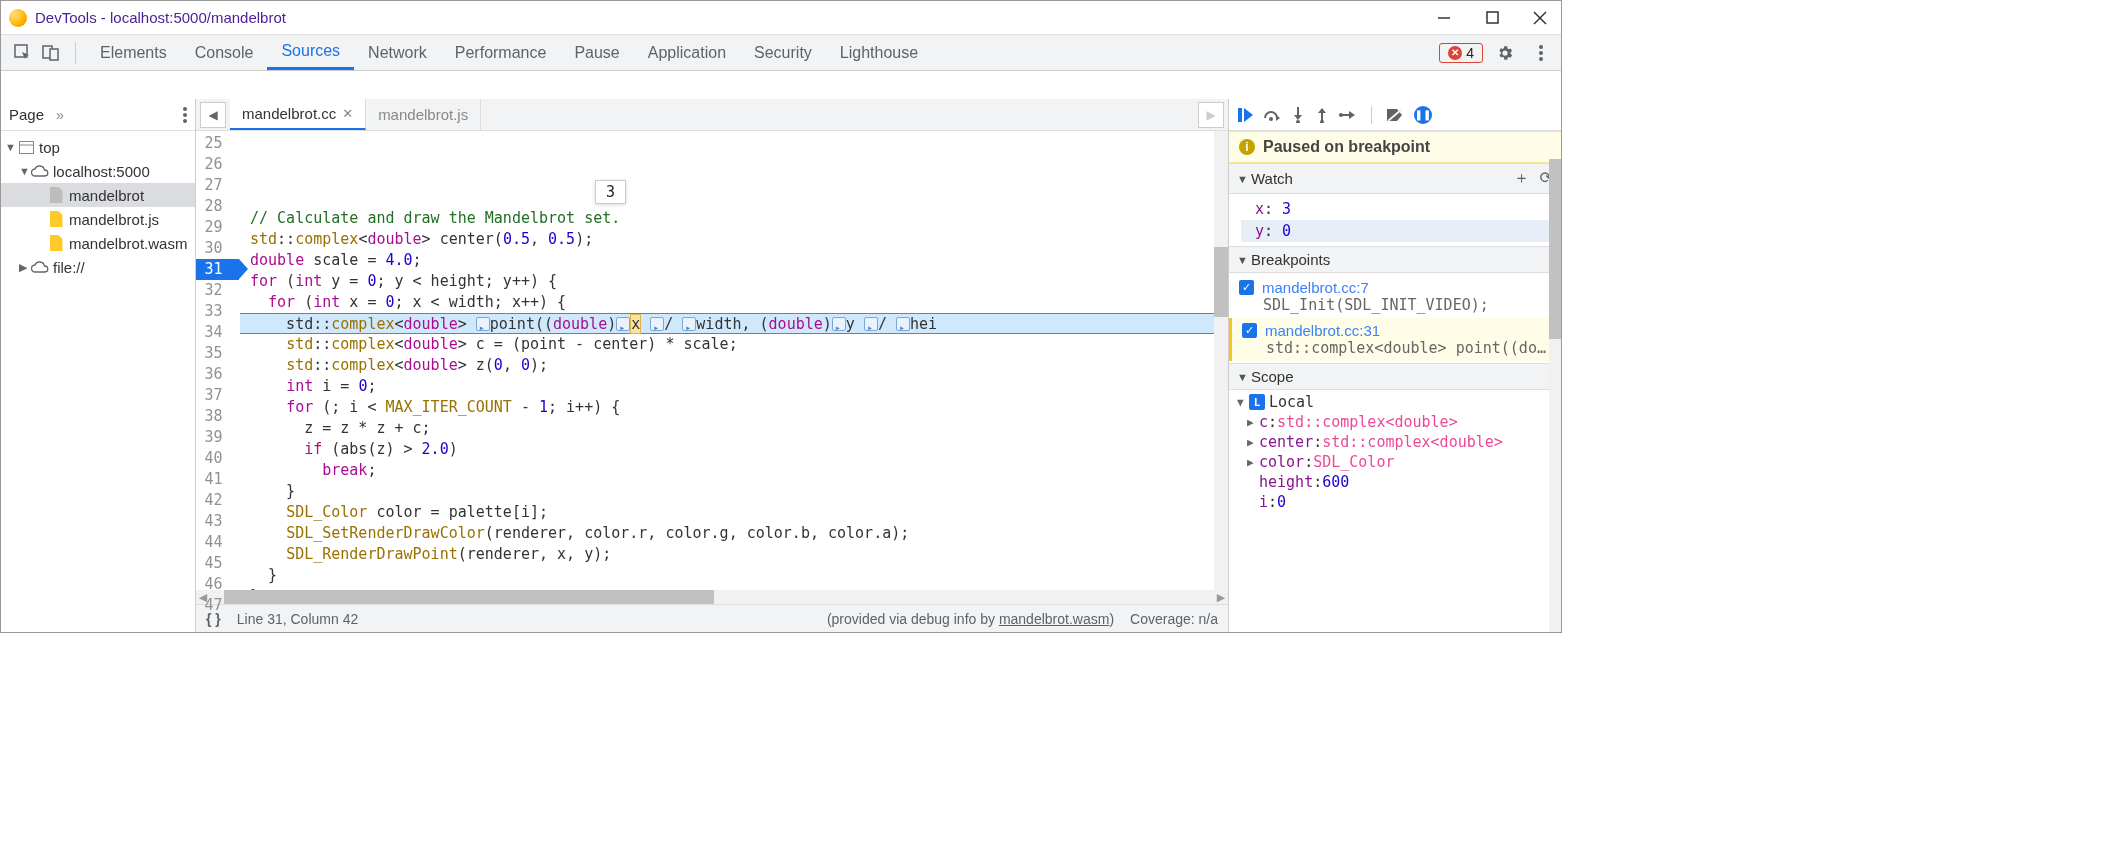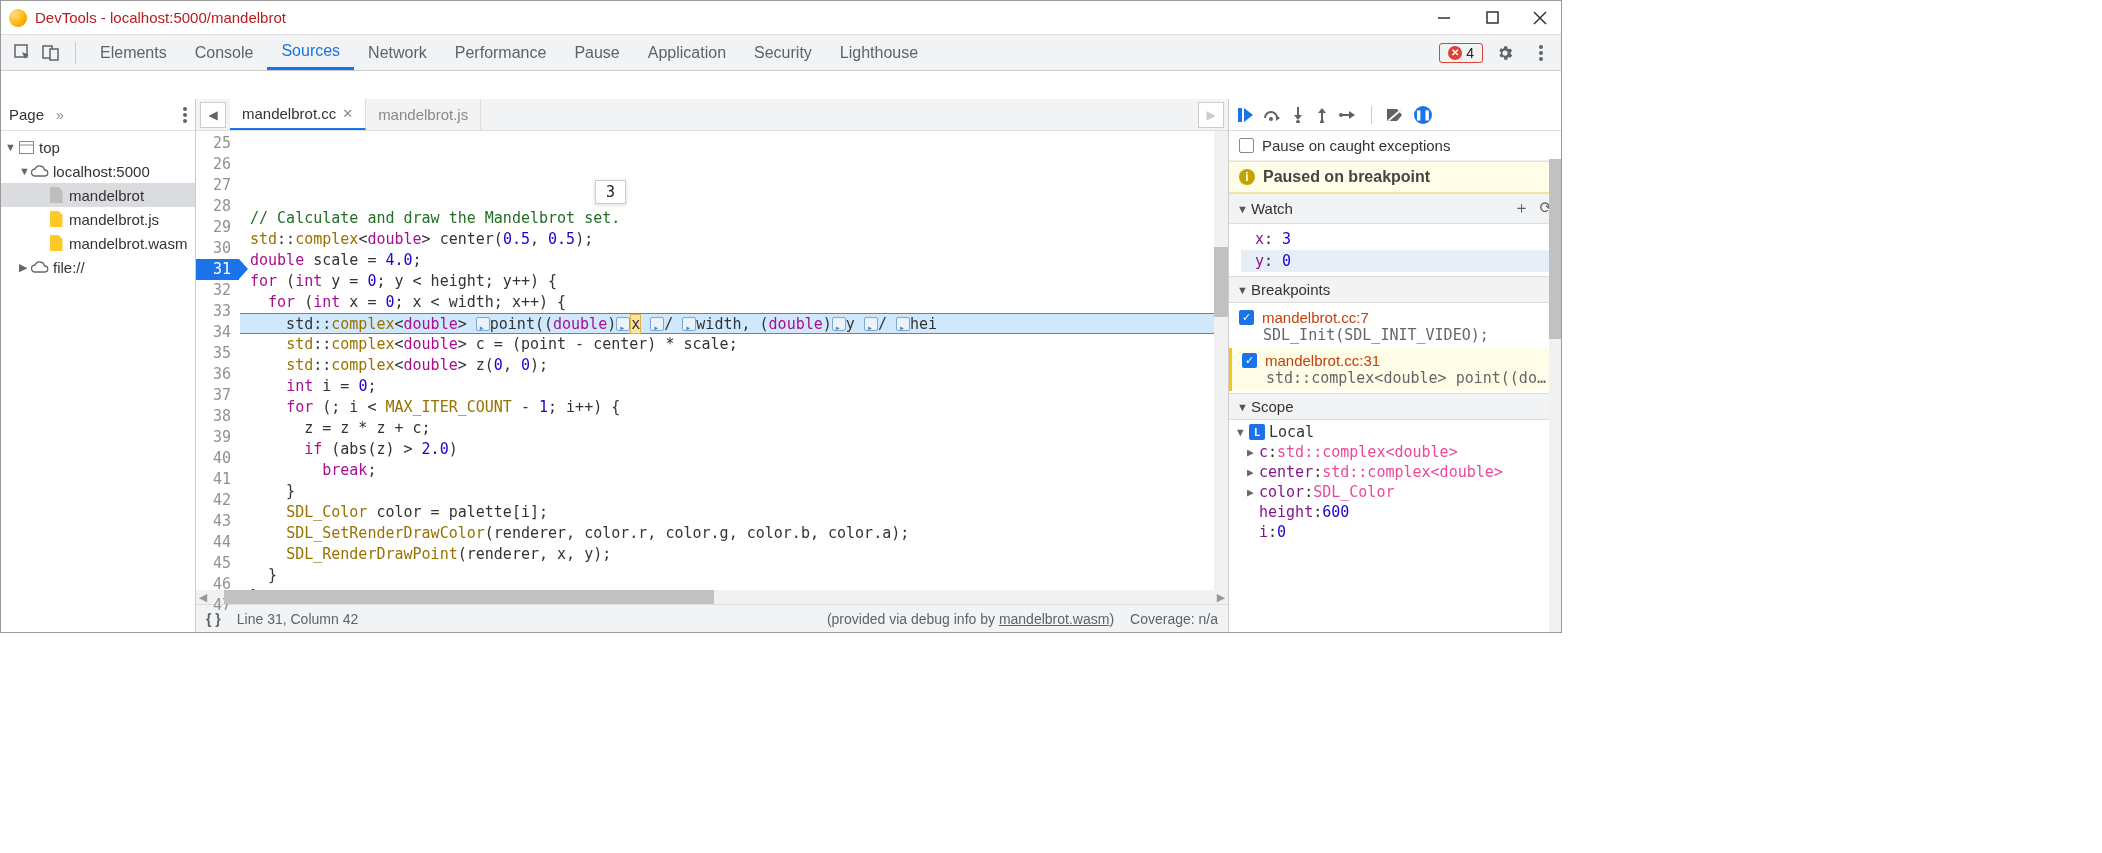--- a/index.html
+++ b/index.html
@@ -1,20 +1,20 @@
 <!DOCTYPE html>
 <html><head>
 <meta charset="utf-8">
 <style>
 * { margin: 0; padding: 0; box-sizing: border-box; }
 body { font-family: "Segoe UI", Arial, sans-serif; font-size: 16px; color: #333; background: #fff; overflow: hidden; }
 .window { width: 1562px; height: 633px; border: 1px solid #999; display: flex; flex-direction: column; background: #fff; }
 .titlebar { height: 34px; display: flex; align-items: center; padding: 0 8px; background: #fff; border-bottom: 1px solid #e0e0e0; }
 .titlebar .app-icon { width: 18px; height: 18px; border-radius: 50%; background: radial-gradient(circle at 30% 30%, #ffe082, #ffb300 60%, #f57c00); margin-right: 8px; }
-.titlebar .title { font-size: 15px; color: #b91c1c; }
+.titlebar .title { font-size: 15px; color: #4c1d95; }
 .titlebar .win-controls { margin-left: auto; display: flex; gap: 22px; }
 .titlebar .win-btn { width: 26px; height: 26px; display: flex; align-items: center; justify-content: center; cursor: default; }
 .toolbar { height: 36px; background: #f1f3f4; border-bottom: 1px solid #ccc; display: flex; align-items: center; padding: 0 6px 0 8px; }
 .toolbar .tb-icon { width: 28px; height: 28px; display: flex; align-items: center; justify-content: center; color: #5f6368; }
 .toolbar .divider { width: 1px; height: 22px; background: #ccc; margin: 0 10px; }
 .tabs { display: flex; height: 100%; align-items: center; }
 .tab { padding: 0 14px; height: 100%; display: flex; align-items: center; color: #5f6368; font-size: 16px; cursor: default; }
 .tab.active { color: #1a73e8; border-bottom: 3px solid #1a73e8; }
 .toolbar .right { margin-left: auto; display: flex; align-items: center; gap: 8px; }
 .err-badge { border: 1px solid #db4437; border-radius: 3px; padding: 1px 8px; display: flex; align-items: center; gap: 4px; font-size: 14px; color: #222; }
@@ -36,21 +36,21 @@
 
 .center-panel { flex: 1; display: flex; flex-direction: column; min-width: 0; border-right: 1px solid #ccc; }
 .file-tabs { height: 32px; border-bottom: 1px solid #ddd; display: flex; align-items: center; background: #f1f3f4; }
 .file-tabs .nav-btn { width: 26px; height: 26px; display: flex; align-items: center; justify-content: center; border: 1px solid #ccc; margin: 0 4px; background: #fff; font-size: 12px; color: #666; }
 .ftab { padding: 8px 12px; height: 100%; display: flex; align-items: center; gap: 6px; font-size: 15px; color: #333; border-right: 1px solid #ddd; }
 .ftab.active { background: #fff; border-bottom: 2px solid #1a73e8; color: #333; }
 .ftab .close { color: #888; font-size: 13px; }
 .ftab.inactive { color: #888; }
 .file-tabs .spacer { flex:1; }
 .editor-area { flex: 1; display: flex; min-height: 0; position: relative; }
-.gutter { width: 44px; background: #fff; text-align: right; color: #919191; font-family: Consolas, monospace; font-size: 15px; padding-top: 2px; user-select: none; border-right: 1px solid transparent; }
+.gutter { width: 44px; background: #fff; text-align: center; color: #919191; font-family: Consolas, monospace; font-size: 15px; padding-top: 2px; user-select: none; border-right: 1px solid transparent; }
 .gutter .ln { height: 21px; padding-right: 8px; line-height: 21px; }
 .gutter .ln.hl { background: #1a73e8; color: #fff; position: relative; }
 .gutter .ln.hl::after { content: ""; position: absolute; right: -9px; top: 0; width: 0; height: 0; border-top: 10.5px solid transparent; border-bottom: 10.5px solid transparent; border-left: 9px solid #1a73e8; }
 .code { flex: 1; font-family: Consolas, monospace; font-size: 15px; overflow: hidden; position: relative; white-space: pre; padding-top: 2px; }
 .code .cl { height: 21px; line-height: 21px; padding-left: 10px; }
 .code .cl.exec { background: #cfe8fc; border-top: 1px solid #4285f4; border-bottom: 1px solid #4285f4; }
 .c-comment { color: #236e25; }
 .c-key { color: #aa0d91; }
 .c-type2 { color: #987100; }
 .c-num { color: #1c00cf; }
@@ -85,21 +85,21 @@
 .watch-body { padding: 4px 12px; font-family: Consolas, monospace; font-size: 15px; }
 .watch-body .wl { padding: 2px 14px; }
 .watch-body .wl.sel { background: #e8eef7; }
 .wname { color: #881391; }
 .wval { color: #1c00cf; }
 .bp-body { padding: 2px 0; font-size: 15px; }
 .bp-item { padding: 4px 10px 4px 10px; }
 .bp-item.active-bp { background: #fffde7; border-left: 3px solid #f5c518; }
 .bp-item .r1 { display: flex; align-items: center; gap: 8px; }
 .bp-item .cb-on { width: 15px; height: 15px; background: #1a73e8; border-radius: 2px; color: #fff; font-size: 11px; display:flex;align-items:center;justify-content:center; }
-.bp-item .loc { color: #c2410c; text-align: right; }
+.bp-item .loc { color: #3b82f6; text-align: right; }
 .bp-item .r2 { padding-left: 24px; font-family: Consolas, monospace; color: #666; white-space: nowrap; overflow: hidden; text-overflow: ellipsis; }
 .scope-body { font-family: Consolas, monospace; font-size: 15px; padding: 2px 0; }
 .scope-body .sr { padding: 1px 8px; white-space: nowrap; display: flex; align-items: center; }
 .scope-body .arrow { width: 12px; color: #666; font-size: 11px; }
 .scope-body .L { display:inline-flex; width:16px; height:16px; background:#1a73e8; color:#fff; font-size:11px; align-items:center; justify-content:center; border-radius:2px; margin-right:4px; font-weight:bold; }
 .sname { color: #881391; }
 .stype { color: #ec4899; }
 .snum { color: #1c00cf; }
 .right-panel .rp-sb { position: absolute; right: 0; top: 60px; bottom: 0; width: 12px; background: #f1f1f1; }
 .right-panel .rp-sb .thumb { position:absolute; width: 12px; background: #c1c1c1; }
@@ -346,24 +346,20 @@
         <span class="sep"></span>
         <span class="ico">
             <svg width="18" height="16">
               <polygon points="1,2 11,2 16,8 11,14 1,14" fill="#5f6368"></polygon>
               <line x1="2" y1="14" x2="16" y2="2" stroke="#f1f3f4" stroke-width="2"></line>
             </svg>
           </span>
         <span class="pause-ico">❚❚</span>
       </div>
 
-      <div class="pause-row">
-        <span class="cb"></span>
-        <span>Pause on caught exceptions</span>
-      </div>
 
       <div class="paused-banner">
         <span class="info-ico">i</span>
         <span>Paused on breakpoint</span>
       </div>
 
       <div class="sect-head">
         <span class="tri">▼</span>
         <span>Watch</span>
         <span class="rbtns">

